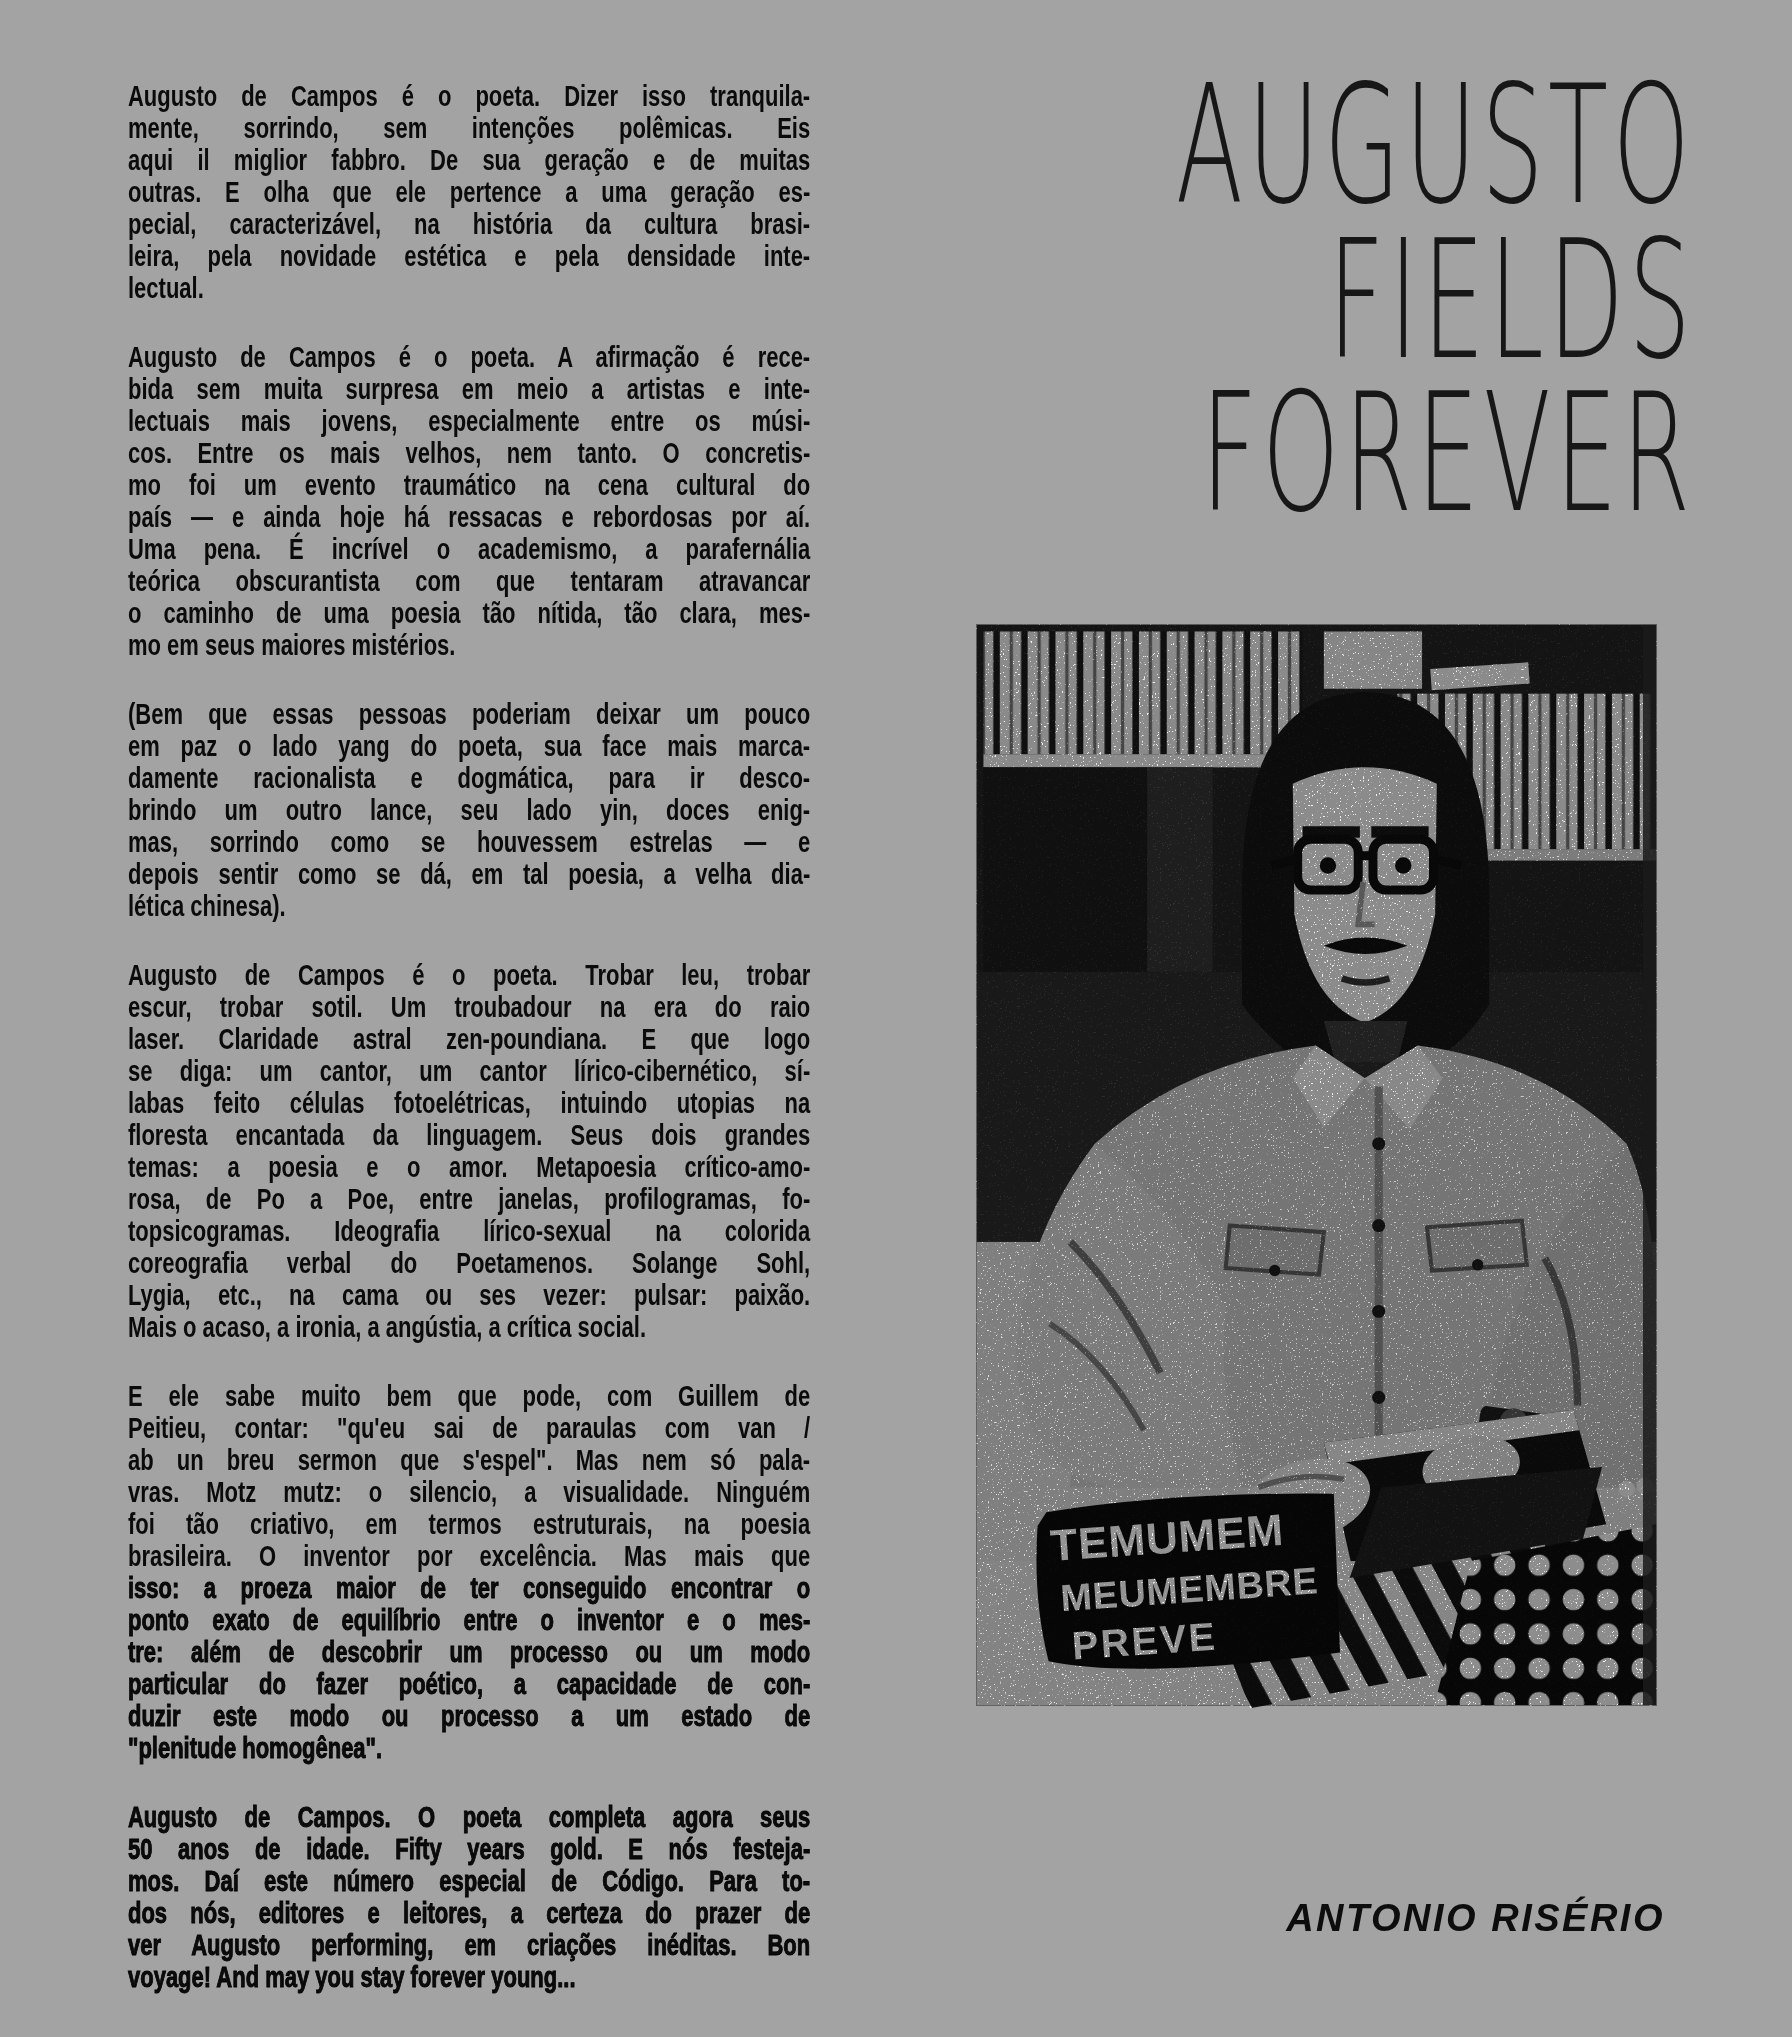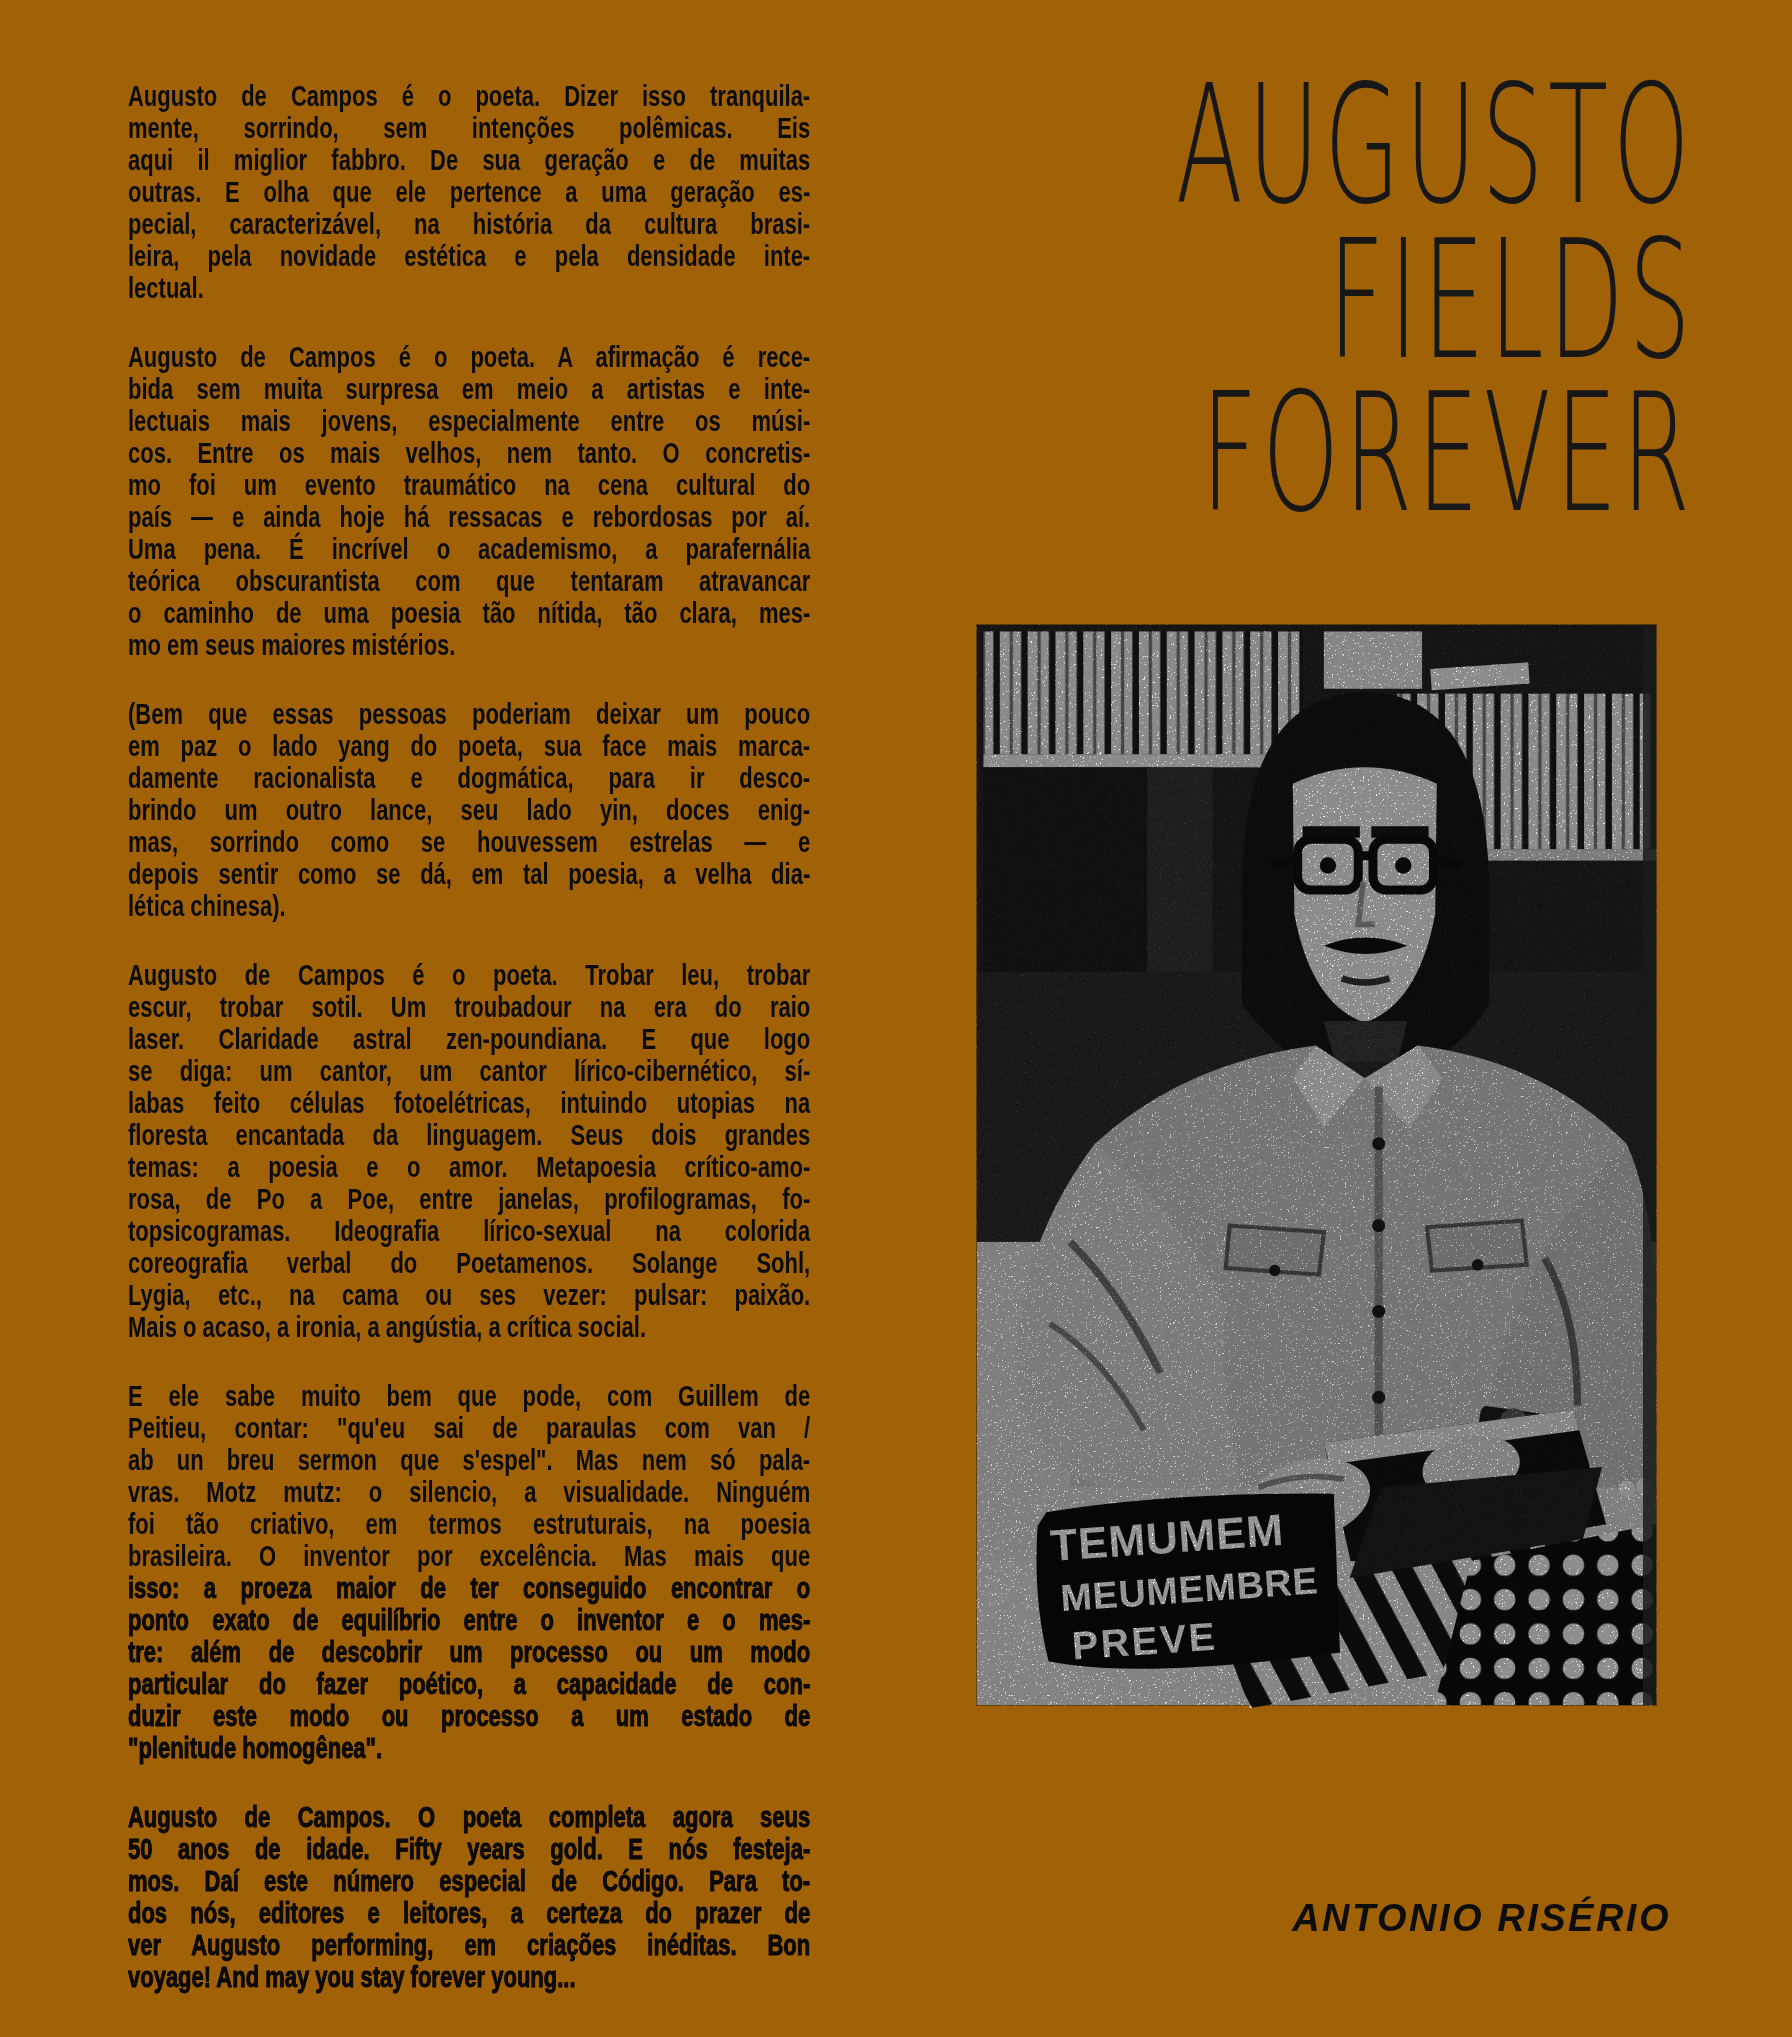--- a/index.html
+++ b/index.html
@@ -1,17 +1,17 @@
 <!DOCTYPE html>
 <html style="font-size:13px"><head>
 <meta charset="utf-8">
 <style>
   html,body{margin:0;padding:0;background:#888;}
   .page{
-    position:relative;width:1792px;height:2038px;background:#a16207;
+    position:relative;width:1792px;height:2038px;background:#a3a3a3;
     overflow:hidden;font-family:"Liberation Sans",sans-serif;
   }
   
   .article{
     position:absolute;left:128px;top:80px;width:900px;
     transform:scaleX(0.758);transform-origin:left top;
     font-size:29px;line-height:32px;font-weight:bold;color:#0b0b0b;
   }
   .para{margin:0 0 37px 0;}
   .ln{text-align:justify;text-align-last:justify;white-space:normal;}
@@ -27,21 +27,21 @@
     font-size:164px;letter-spacing:7.4px;
     transform:scaleX(0.60);transform-origin:right top;white-space:nowrap;
   }
   .title-line.t1{top:64px;}
   .title-line.t2{top:219px;}
   .title-line.t3{top:372px;}
   
   .photo{position:absolute;left:972px;top:620px;width:689px;height:1090px;}
   
   .author{
-    position:absolute;top:1897px;right:121px;
+    position:absolute;top:1897px;right:127px;
     font-style:italic;font-weight:bold;font-size:38px;letter-spacing:2.5px;
     color:#0d0d0d;white-space:nowrap;
   }
 </style>
 </head>
 <body>
 
 <div class="page">
 
   <div class="article">

